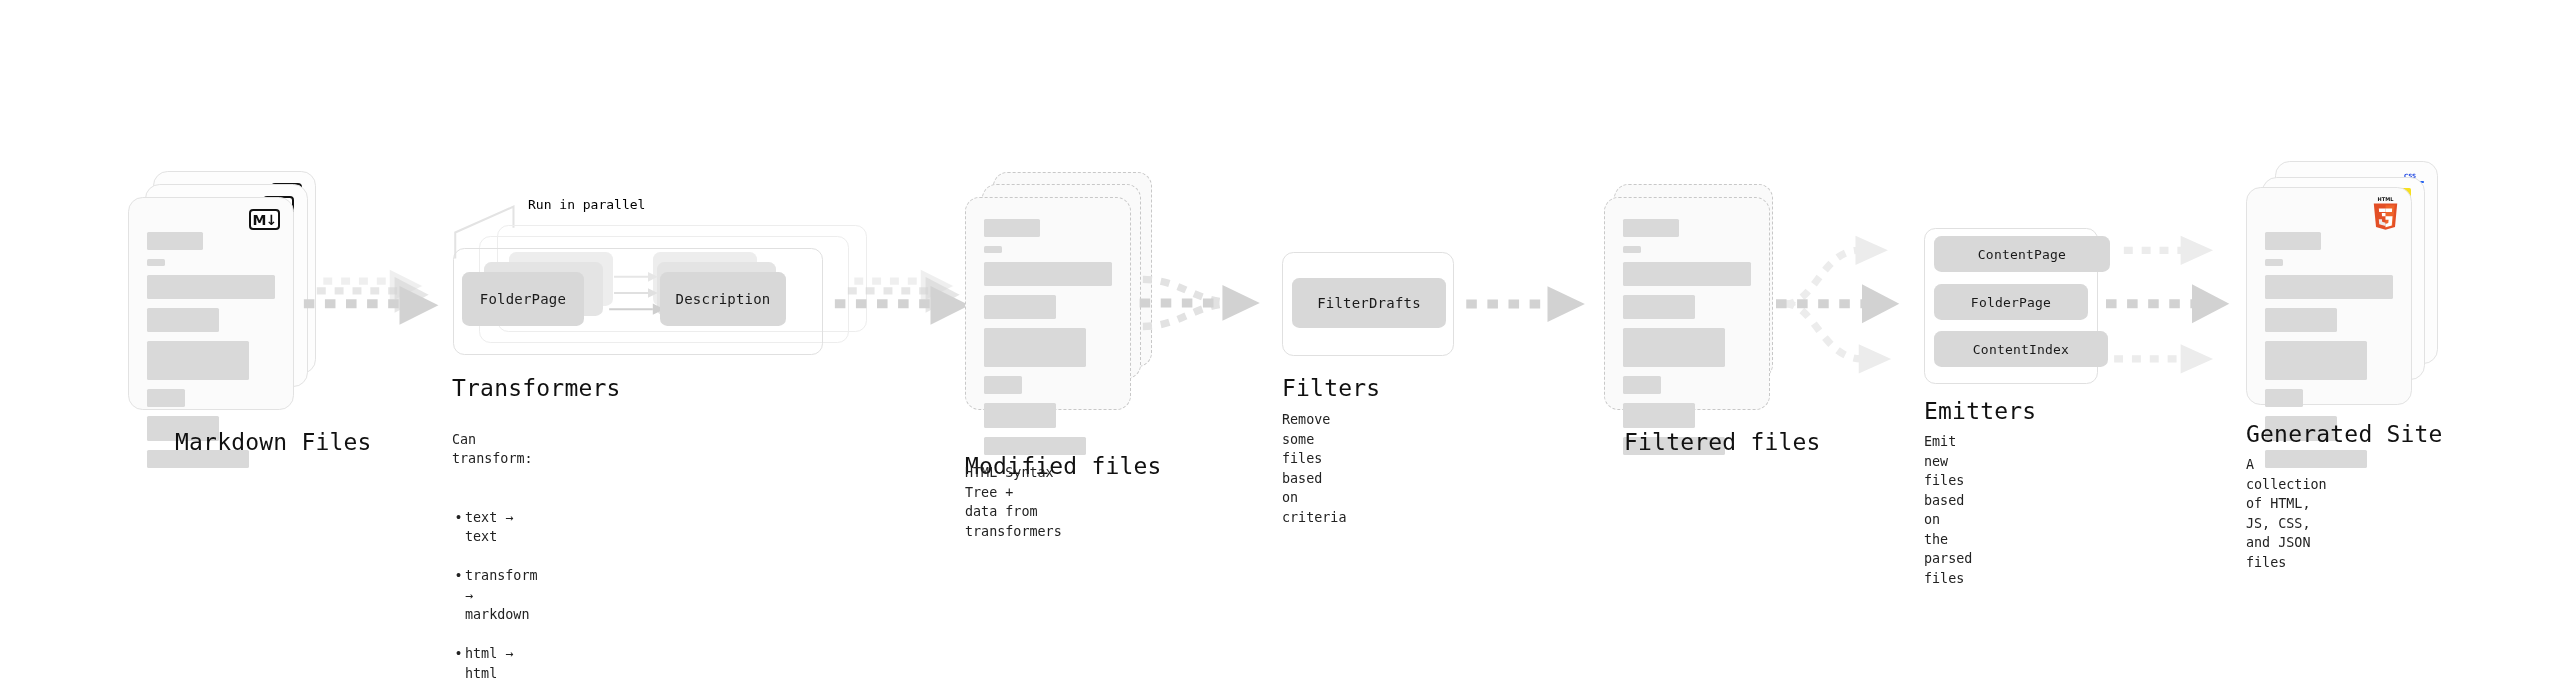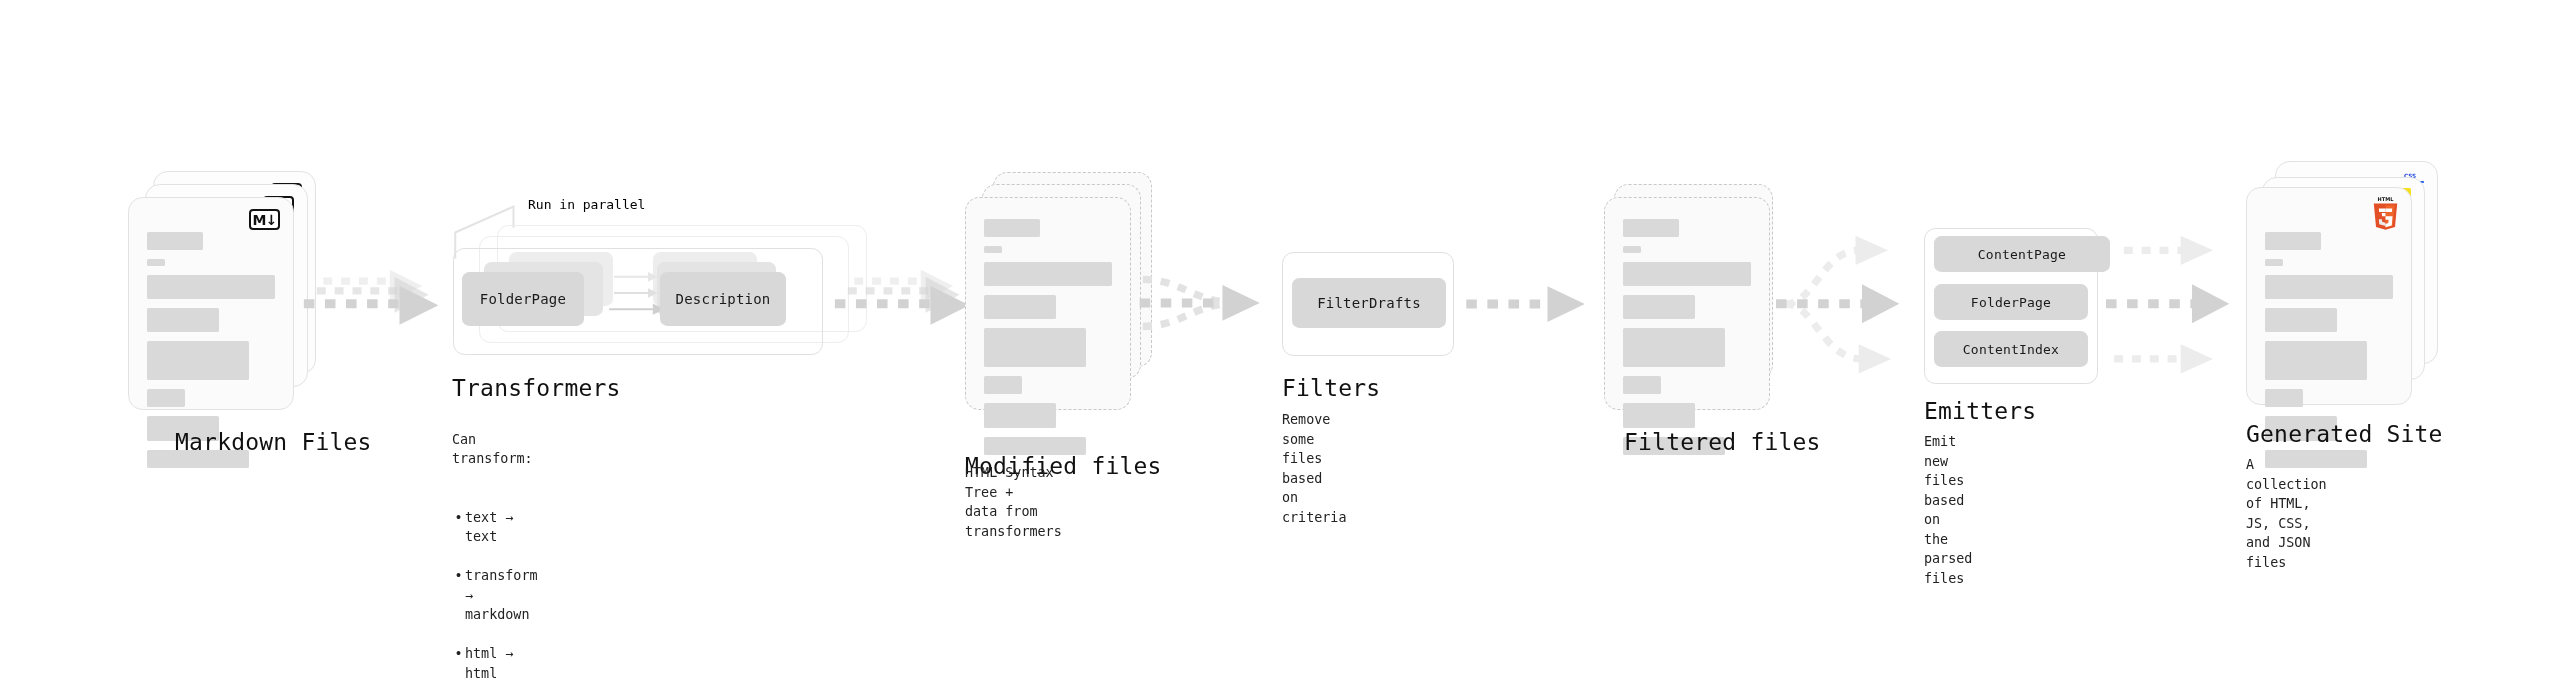--- a/index.html
+++ b/index.html
@@ -289,21 +289,21 @@
     <g stroke="#d2d2d2" stroke-width="11" stroke-dasharray="13 13">
       <line x1="0" y1="86" x2="112" y2="86"></line>
     </g>
     <polygon points="106,62 152,86 106,110" fill="#d2d2d2"></polygon>
   </svg>
 
   <div class="layer">
     <div class="pbox" style="left:1924px;top:228px;width:174px;height:156px;"></div>
     <div class="pill" style="position:absolute;left:1934px;top:236px;width:176px;height:36px;font-size:13px;">ContentPage</div>
     <div class="pill" style="position:absolute;left:1934px;top:284px;width:154px;height:36px;font-size:13px;">FolderPage</div>
-    <div class="pill" style="position:absolute;left:1934px;top:331px;width:154px;height:36px;font-size:13px;">ContentIndex</div>
+    <div class="pill" style="position:absolute;left:1934px;top:331px;width:174px;height:36px;font-size:13px;">ContentIndex</div>
     <div class="title" style="left:1924px;top:398px;">Emitters</div>
     <div class="sub" style="left:1924px;top:432px;">Emit new files based on
 the parsed files</div>
   </div>
 
   <svg style="left:2106px;top:234px;" width="146" height="138" viewBox="0 0 180 170">
     <g stroke="#ececec" stroke-width="9" stroke-dasharray="11 11">
       <line x1="22" y1="20" x2="96" y2="20"></line>
     </g>
     <polygon points="92,2 132,20 92,38" fill="#ececec"></polygon>

